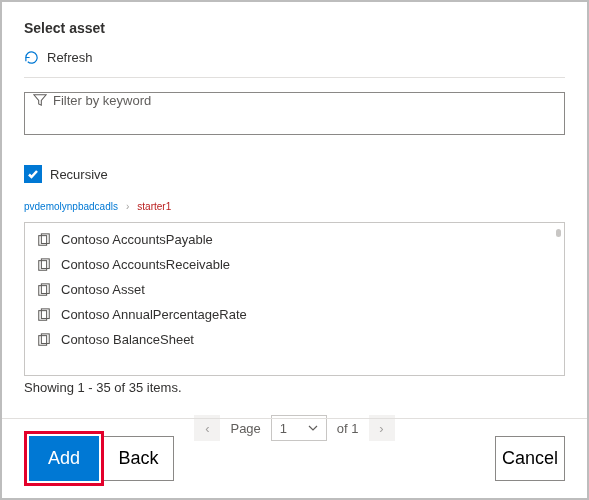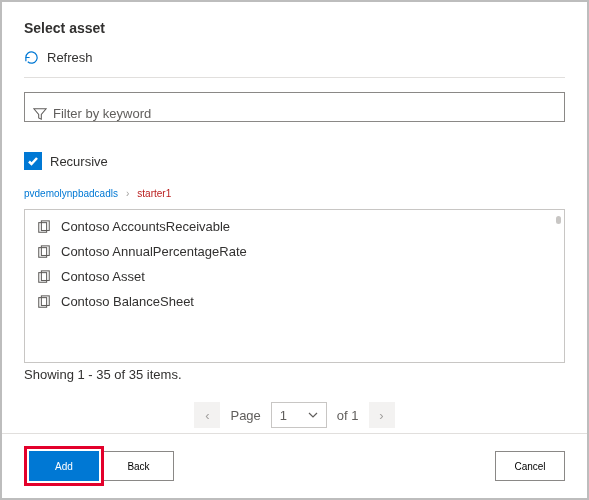--- a/index.html
+++ b/index.html
@@ -26,23 +26,23 @@
       gap: 8px;
       padding-bottom: 12px;
       border-bottom: 1px solid #e1dfdd;
       cursor: pointer;
     }
     .refresh-row svg { width: 15px; height: 15px; stroke: #0078d4; fill: none; }
     .refresh-row span { font-size: 13px; color: #323130; }
     .filter-wrap { margin-top: 14px; }
     .filter-field {
       display: flex;
-      align-items: flex-end;
+      align-items: flex-start;
       border: 1px solid #8a8886;
-      height: 30px;
+      height: 43px;
       padding: 0 8px;
     }
     .filter-field svg { width: 14px; height: 14px; stroke: #605e5c; fill: none; flex-shrink: 0; }
     .filter-field input {
       border: none;
       outline: none;
       font-size: 13px;
       color: #323130;
       flex: 1;
       margin-left: 6px;
@@ -125,23 +125,23 @@
     .pager-select svg { width: 10px; height: 10px; stroke: #605e5c; fill: none; }
     .footer {
       position: absolute;
       bottom: 0; left: 0; right: 0;
       border-top: 1px solid #e1dfdd;
       padding: 12px 22px;
       display: flex;
       align-items: center;
     }
     .btn {
-      height: 30px;
-      padding: 0 18px;
-      font-size: 10px;
+      height: 45px;
+      padding: 0 6px;
+      font-size: 18px;
       border: 1px solid #8a8886;
       background: #fff;
       cursor: pointer;
       display: inline-flex;
       align-items: center;
       justify-content: center;
       min-width: 70px;
     }
     .btn-primary { background: #0078d4; color: #fff; border-color: #0078d4; }
     .btn-back { border-left: none; }
@@ -190,35 +190,42 @@
     <span class="breadcrumb-current">starter1</span>
   </div>
 
   <div class="list-box">
     <div class="list-inner">
       <div class="list-item">
         <svg viewBox="0 0 16 16">
             <rect x="2" y="3" width="9" height="11" stroke-width="1.2"></rect>
             <rect x="5" y="1" width="9" height="11" stroke-width="1.2"></rect>
           </svg>
+        <span>Contoso AccountsPayable</span>
+      </div>
+      <div class="list-item">
+        <svg viewBox="0 0 16 16">
+            <rect x="2" y="3" width="9" height="11" stroke-width="1.2"></rect>
+            <rect x="5" y="1" width="9" height="11" stroke-width="1.2"></rect>
+          </svg>
         <span>Contoso AccountsReceivable</span>
       </div>
       <div class="list-item">
         <svg viewBox="0 0 16 16">
             <rect x="2" y="3" width="9" height="11" stroke-width="1.2"></rect>
             <rect x="5" y="1" width="9" height="11" stroke-width="1.2"></rect>
           </svg>
+        <span>Contoso Asset</span>
+      </div>
+      <div class="list-item">
+        <svg viewBox="0 0 16 16">
+            <rect x="2" y="3" width="9" height="11" stroke-width="1.2"></rect>
+            <rect x="5" y="1" width="9" height="11" stroke-width="1.2"></rect>
+          </svg>
         <span>Contoso AnnualPercentageRate</span>
-      </div>
-      <div class="list-item">
-        <svg viewBox="0 0 16 16">
-            <rect x="2" y="3" width="9" height="11" stroke-width="1.2"></rect>
-            <rect x="5" y="1" width="9" height="11" stroke-width="1.2"></rect>
-          </svg>
-        <span>Contoso Asset</span>
       </div>
       <div class="list-item">
         <svg viewBox="0 0 16 16">
             <rect x="2" y="3" width="9" height="11" stroke-width="1.2"></rect>
             <rect x="5" y="1" width="9" height="11" stroke-width="1.2"></rect>
           </svg>
         <span>Contoso BalanceSheet</span>
       </div>
     </div>
     <div class="scroll-thumb"></div>

